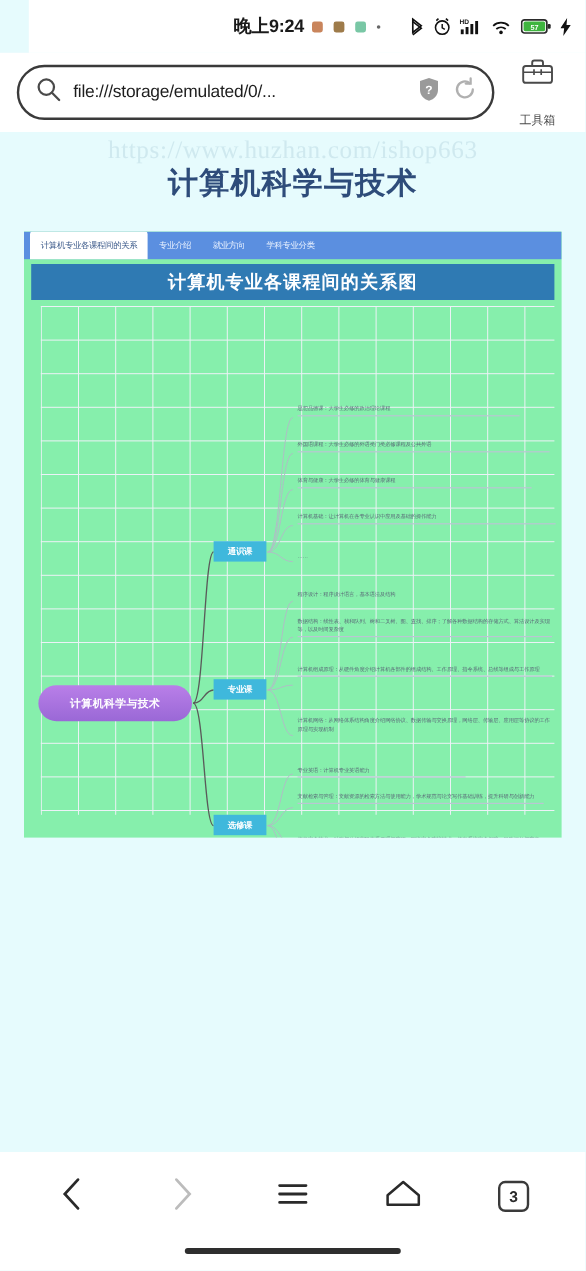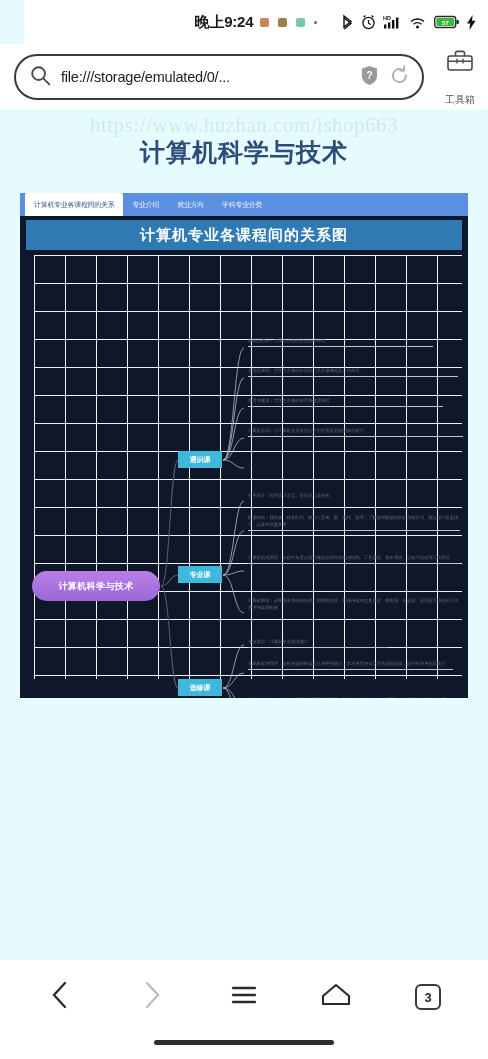--- a/index.html
+++ b/index.html
@@ -26,21 +26,21 @@
   .mini-dot { width:3px; height:3px; border-radius:50%; background:#666; }
   .sb-right {
     position:absolute; right:12px; top:0; height:44px;
     display:flex; align-items:center; gap:7px;
   }
   .sb-right svg { display:block; }
 
   
   .toolbar {
     height:66px; background:#fff; display:flex; align-items:center;
-    padding:0 0 0 14px; gap:8px;
+    padding:0 12px 0 14px; gap:8px;
   }
   .urlbar {
     flex:1; height:46px; border:2px solid #3a3a3a; border-radius:24px;
     display:flex; align-items:center; padding:0 12px 0 14px; gap:10px;
     background:#fff; min-width:0;
   }
   .urlbar .url-text {
     flex:1; font-size:14.5px; color:#1d1d1d; white-space:nowrap;
     overflow:hidden; text-overflow:clip; letter-spacing:-.2px;
   }
@@ -60,21 +60,21 @@
   }
   .page-title {
     position:absolute; top:26px; left:0; right:0; text-align:center;
     font-size:25px; font-weight:bold; color:#2e4c7a; letter-spacing:1px;
     z-index:2;
   }
 
   
   .card {
     position:absolute; left:20px; top:83px; width:448px; height:505px;
-    background:#0f172a; overflow:hidden;
+    background:#86efac; overflow:hidden;
   }
   .tabs {
     height:23px; background:#5b8fe0; display:flex; align-items:stretch;
     padding-left:5px;
   }
   .tab {
     display:flex; align-items:center; padding:0 9px; font-size:7px;
     color:#eaf2ff; white-space:nowrap; letter-spacing:-.3px;
   }
   .tab.active { background:#fff; color:#3c5a8a; border-radius:2px 2px 0 0; }

